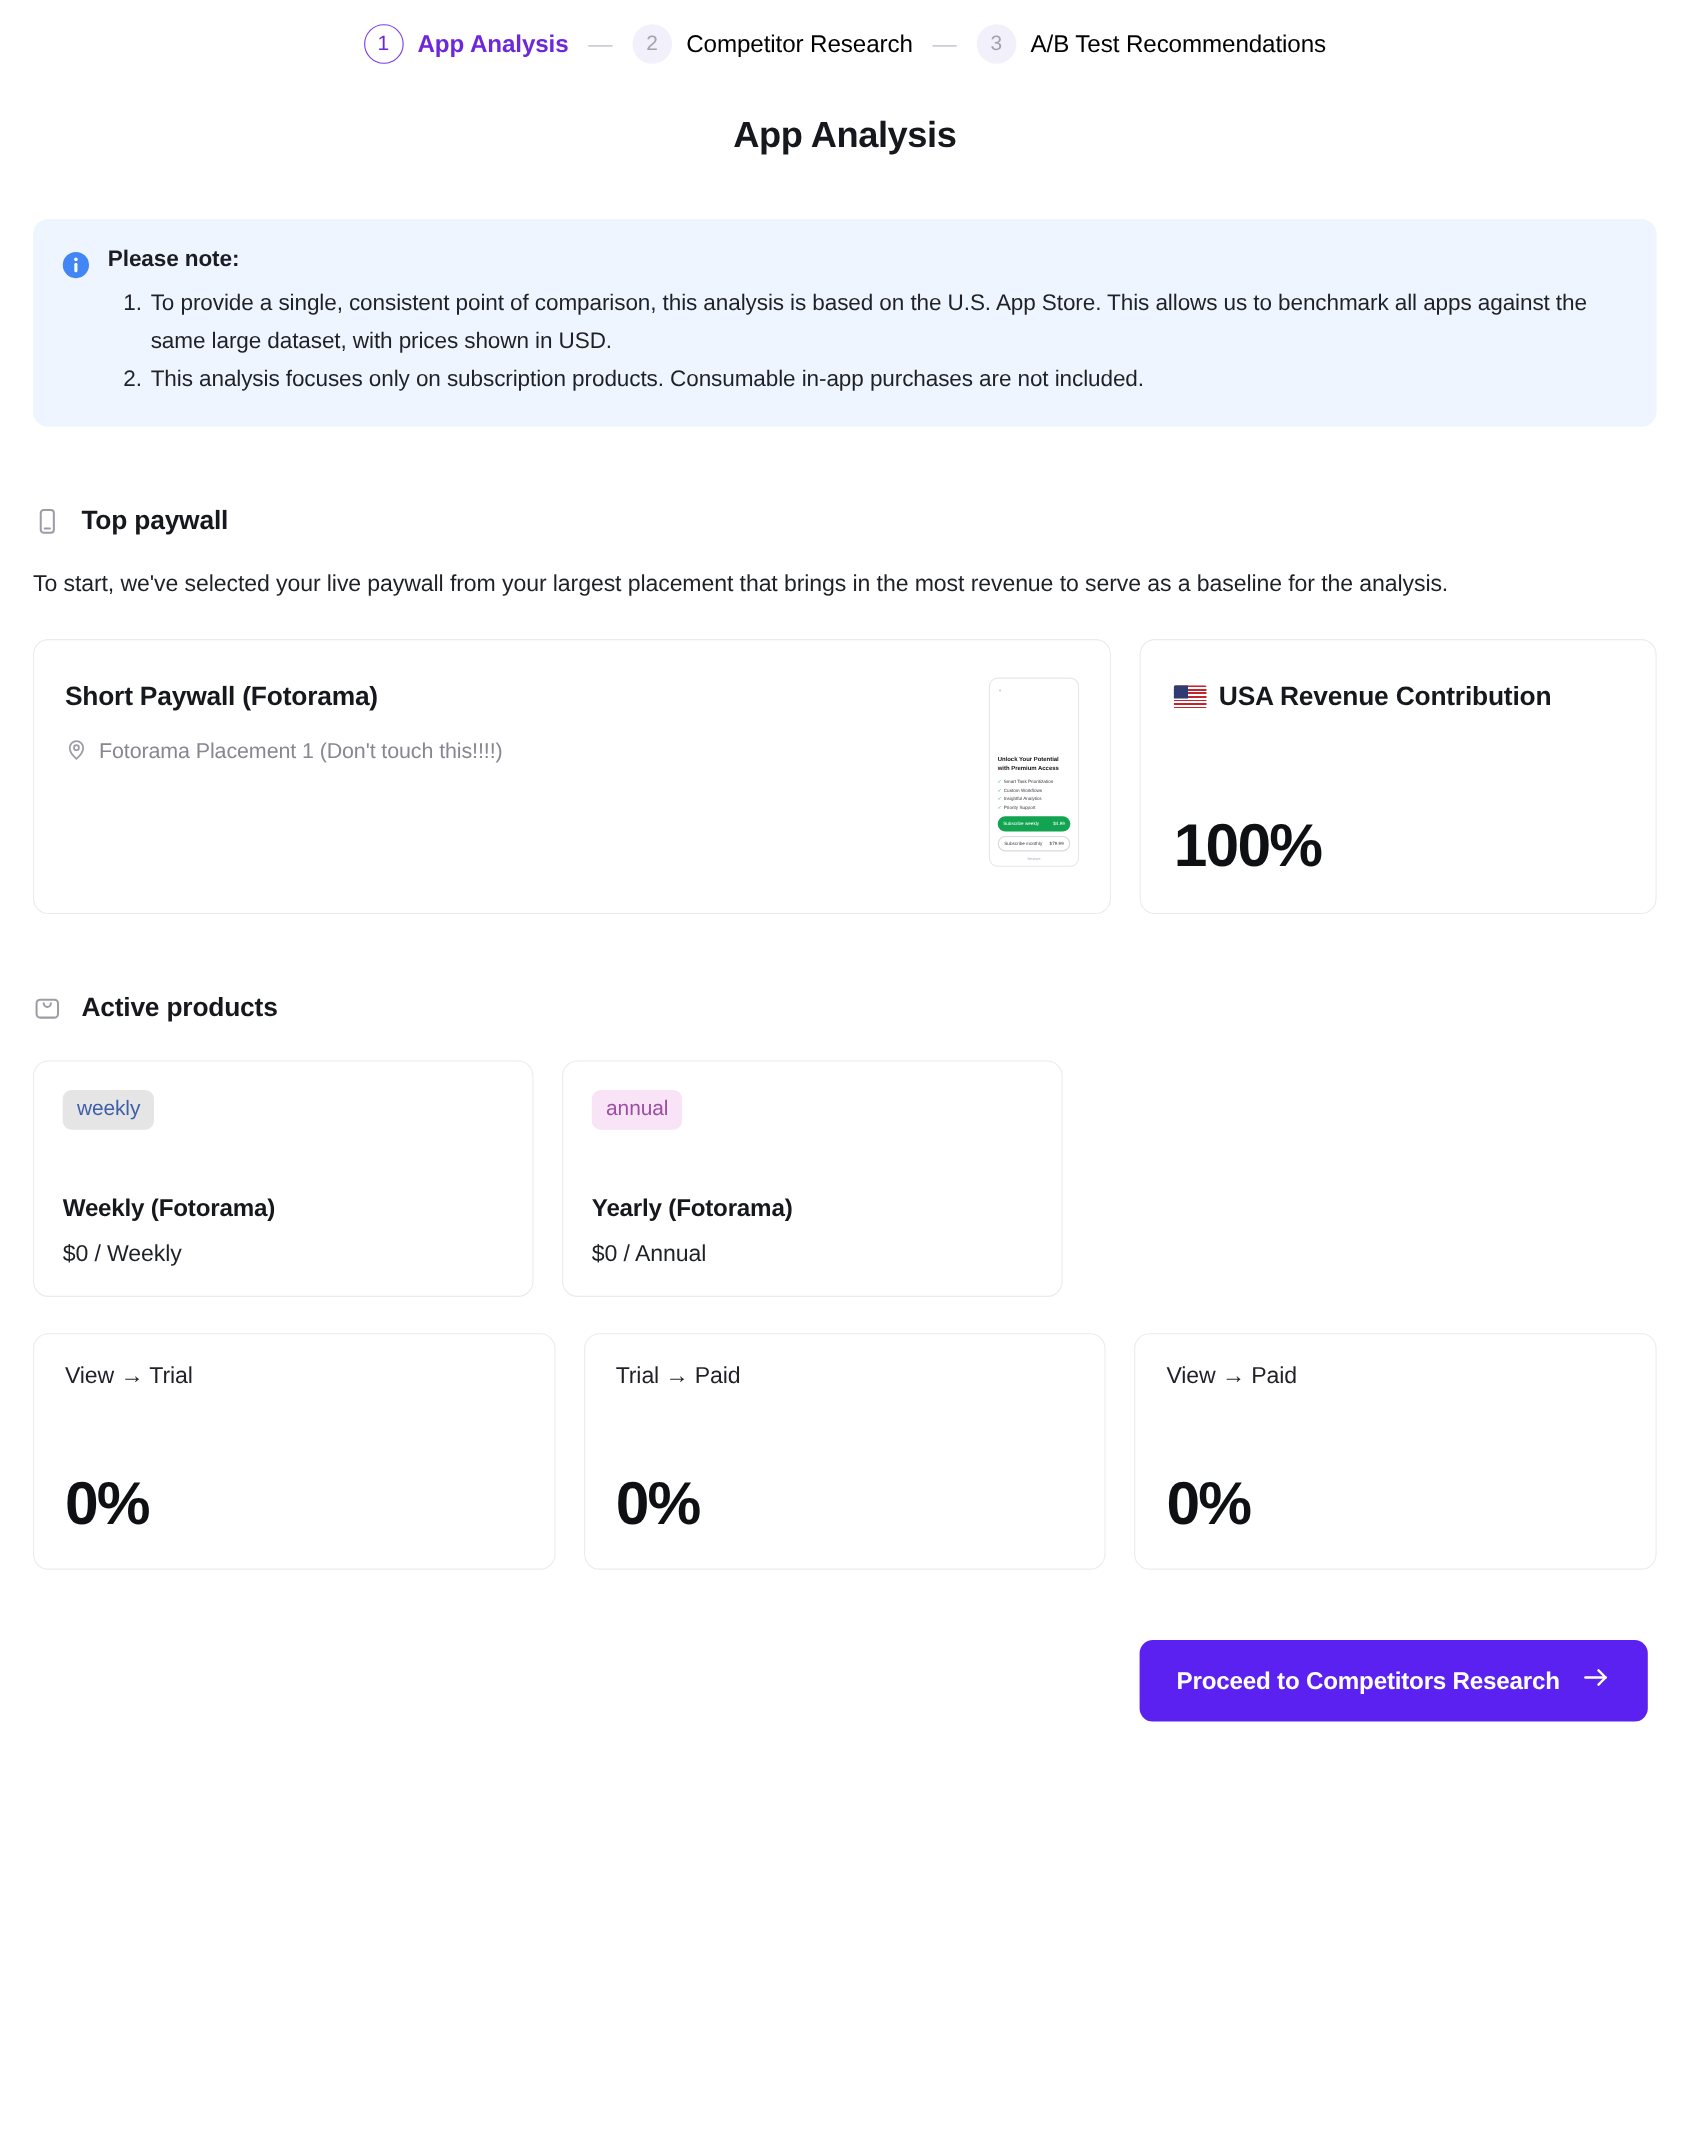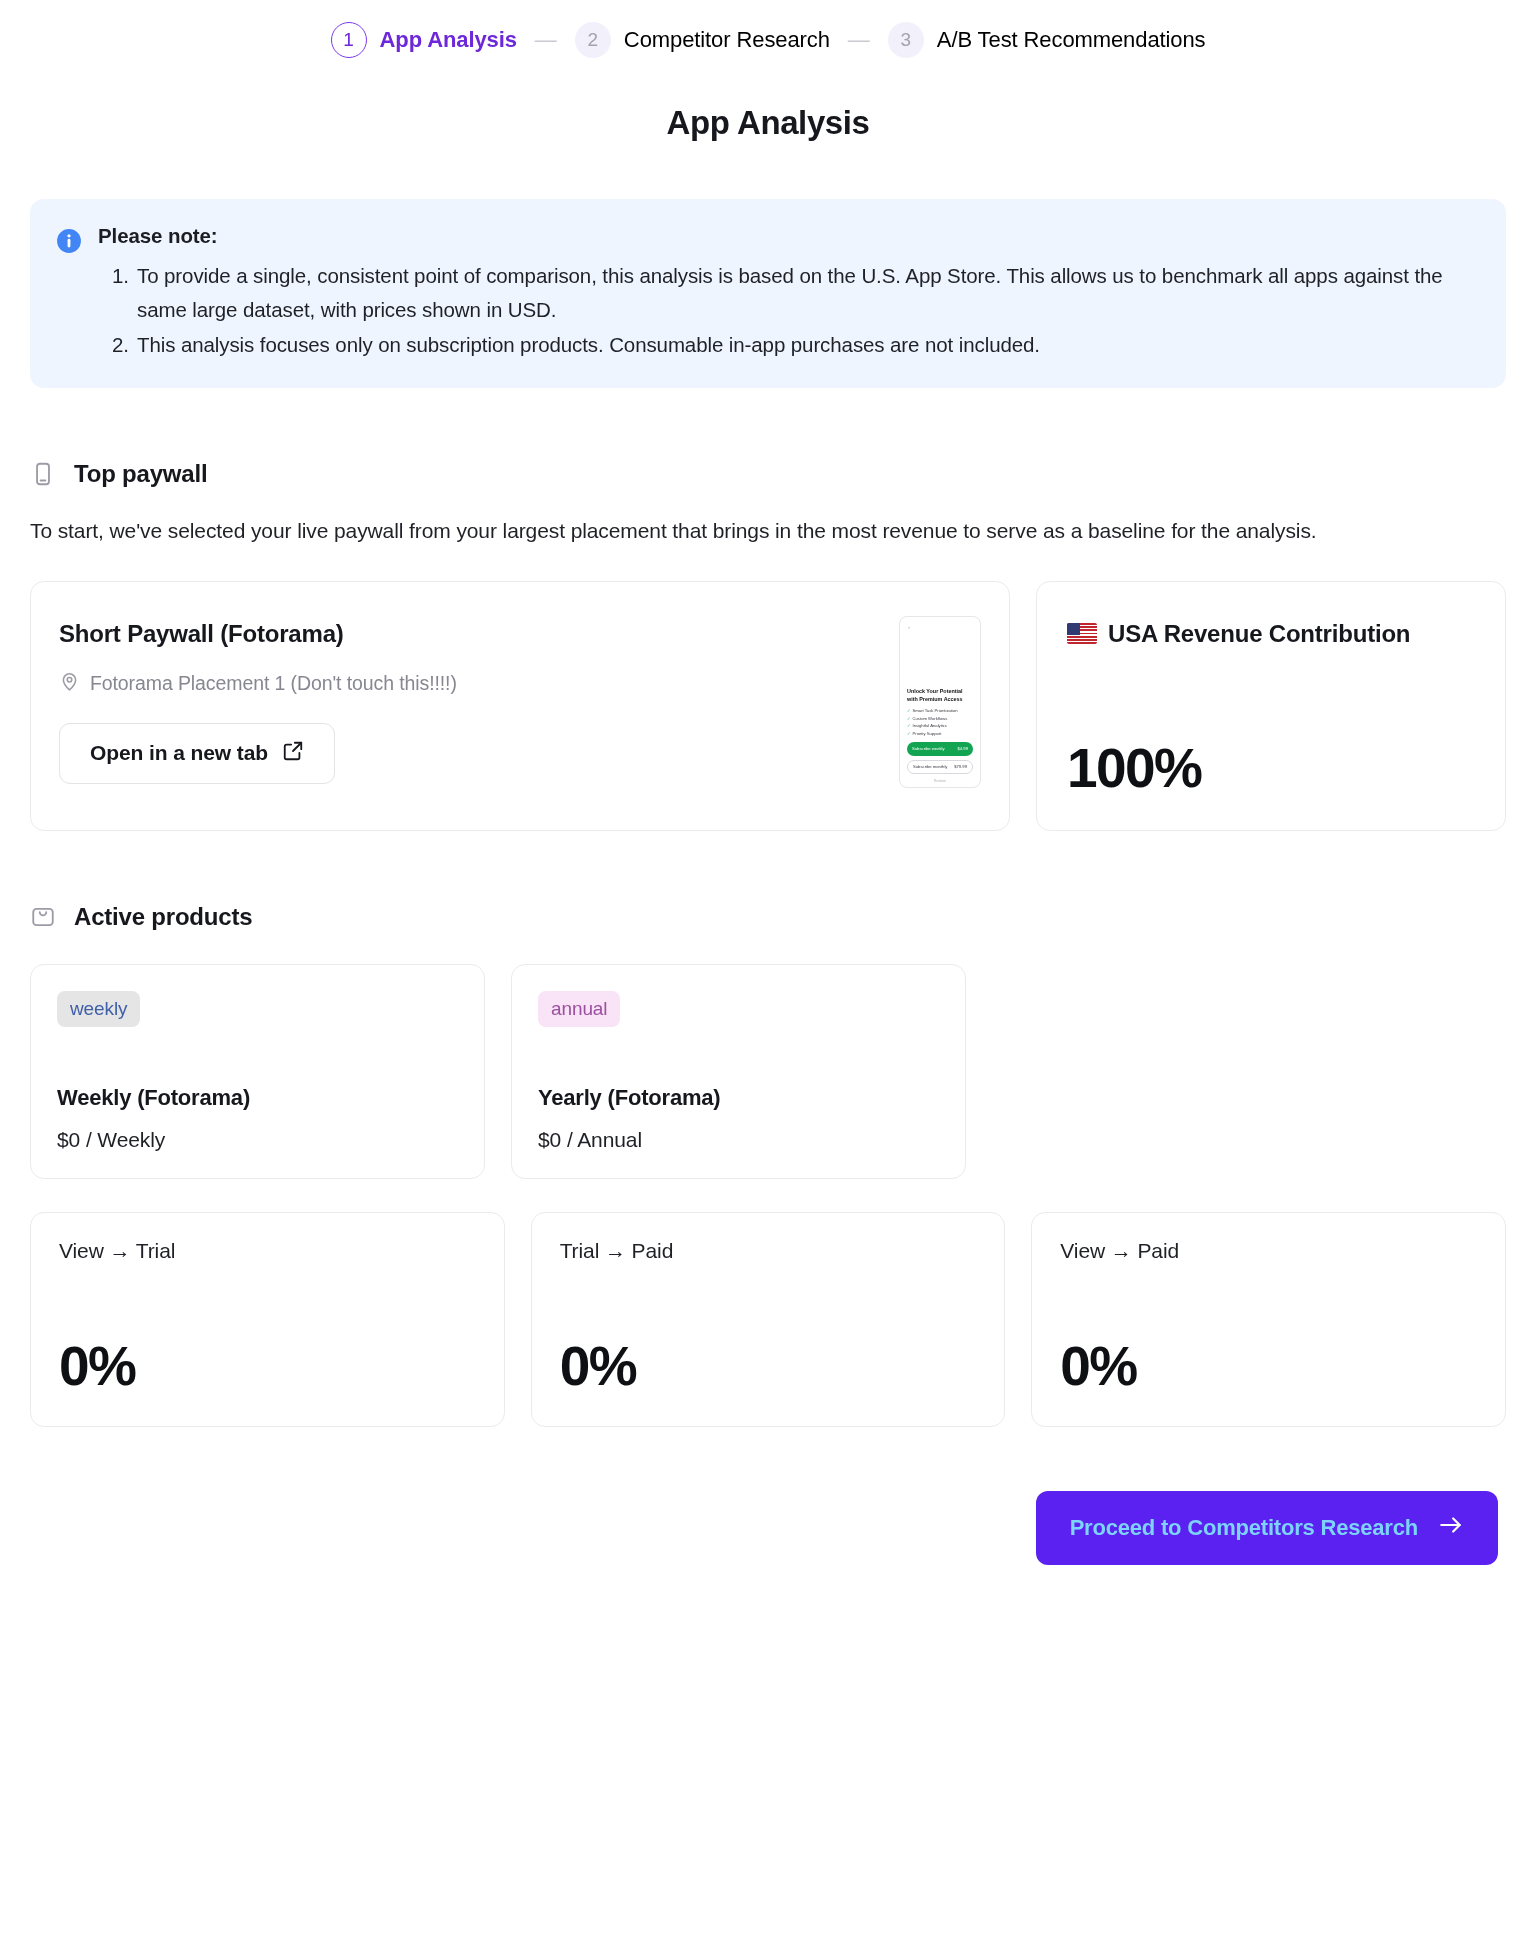--- a/index.html
+++ b/index.html
@@ -238,21 +238,21 @@
     margin-top: auto;
     font-size: 55px; font-weight: 700; letter-spacing: -1.6px; color: #0E1014;
     line-height: 1; padding-bottom: 6px;
   }
 
   
   .footer { display: flex; justify-content: flex-end; margin-top: 64px; padding-right: 8px; }
   .proceed-btn {
     display: inline-flex; align-items: center; gap: 20px;
     background: #5B21F0;
-    color: #7dd3fc;
+    color: #ffffff;
     border: none;
     border-radius: 12px;
     padding: 21px 34px;
     font-size: 22px; font-weight: 600; letter-spacing: -0.2px;
     cursor: pointer;
     font-family: "Liberation Sans", sans-serif;
   }
 </style>
 </head>
 <body>
@@ -321,30 +321,20 @@
         <div class="placement-row">
           <span>
             <svg width="21" height="21" viewBox="0 0 24 24" fill="none" stroke="#9C9CA6" stroke-width="1.8">
               <path d="M12 21.5s7-6.2 7-11.3A7 7 0 0 0 5 10.2C5 15.3 12 21.5 12 21.5z"></path>
               <circle cx="12" cy="10" r="2.6"></circle>
             </svg>
           </span>
           <span class="placement-text">Fotorama Placement 1 (Don't touch this!!!!)</span>
         </div>
 
-        <button class="open-btn">
-          <span>Open in a new tab</span>
-          <span>
-            <svg width="22" height="22" viewBox="0 0 24 24" fill="none" stroke="#16181D" stroke-width="2" stroke-linecap="round" stroke-linejoin="round">
-              <path d="M14 3h7v7"></path>
-              <path d="M21 3l-9 9"></path>
-              <path d="M19 14v5a2 2 0 0 1-2 2H5a2 2 0 0 1-2-2V7a2 2 0 0 1 2-2h5"></path>
-            </svg>
-          </span>
-        </button>
       </div>
 
       <div class="phone-thumb">
         <div class="pt-x">×</div>
         <div class="pt-spacer"></div>
         <div class="pt-head">Unlock Your Potential with Premium Access</div>
         <div class="pt-feat"><span>✓</span><b style="font-weight:400">Smart Task Prioritization</b></div>
         <div class="pt-feat"><span>✓</span><b style="font-weight:400">Custom Workflows</b></div>
         <div class="pt-feat"><span>✓</span><b style="font-weight:400">Insightful Analytics</b></div>
         <div class="pt-feat"><span>✓</span><b style="font-weight:400">Priority Support</b></div>

